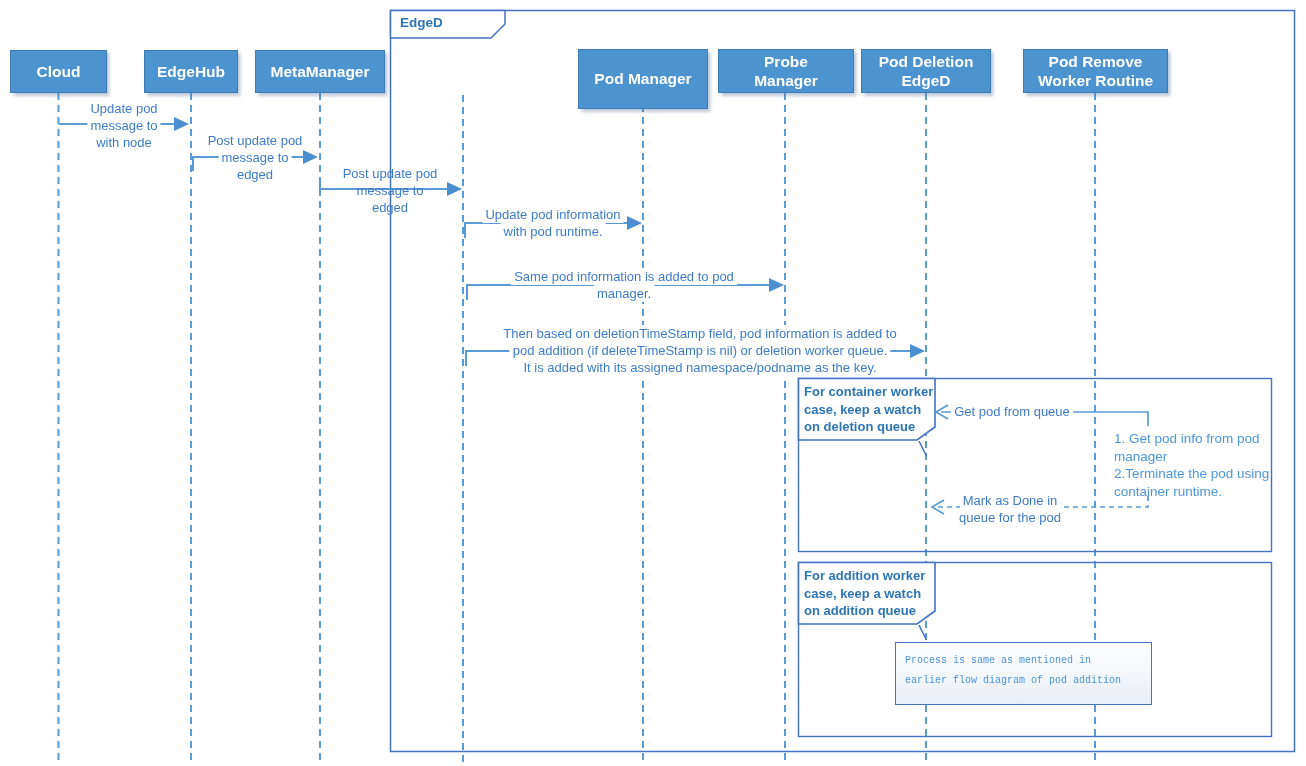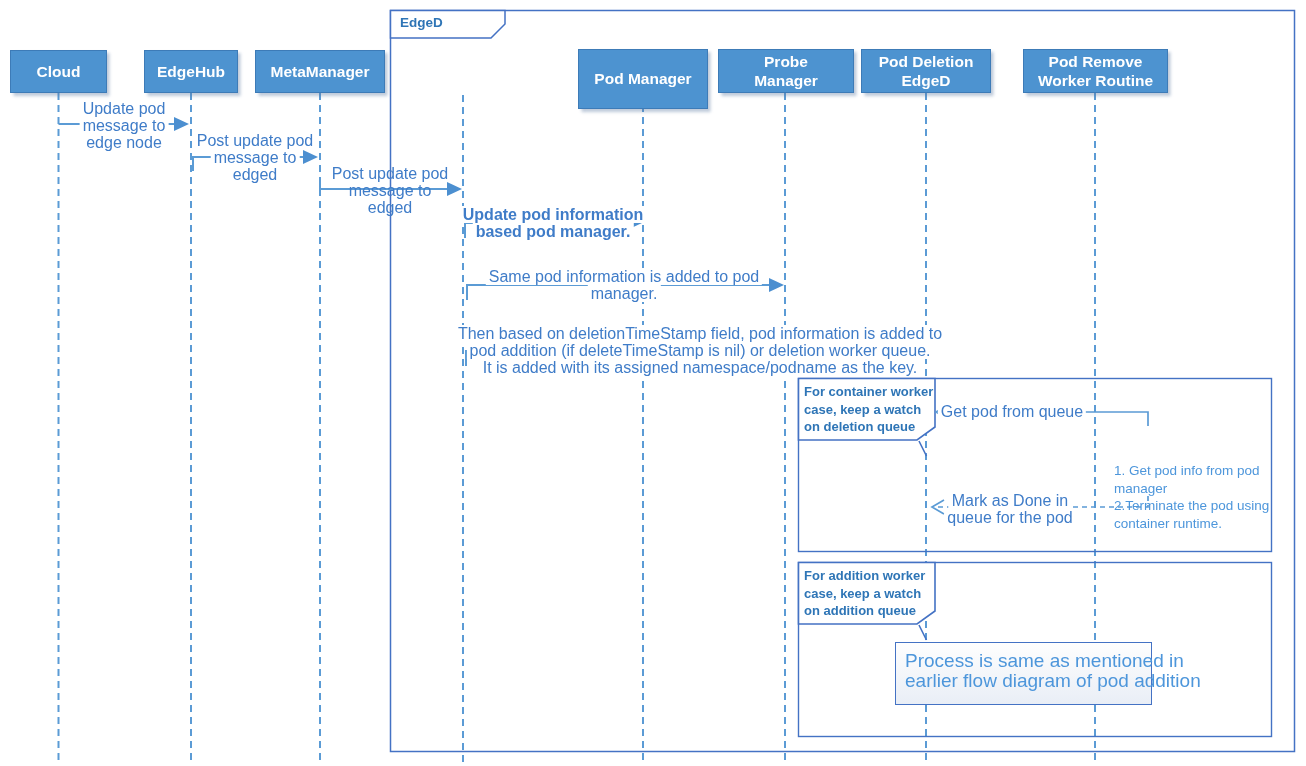--- a/index.html
+++ b/index.html
@@ -9,34 +9,34 @@
   }
   .canvas svg{position:absolute;left:0;top:0;}
   .actor{
     position:absolute;display:flex;align-items:center;justify-content:center;
     background:#4D93D0;border:1px solid #3D7BB7;
     box-shadow:2.5px 3px 3px rgba(90,120,160,.40);
     color:#fff;font-weight:bold;font-size:15.5px;line-height:1.25;text-align:center;
     box-sizing:border-box;
   }
   .msg{position:absolute;transform:translateX(-50%);width:max-content;
-       font-size:16px;line-height:17px;color:#3F7CC8;text-align:left;}
+       font-size:13px;line-height:17px;color:#3F7CC8;text-align:left;}
   .msg div{background:#fff;display:table;margin:0 auto;padding:0 3px;white-space:nowrap;}
   .msg.nobg div{background:transparent;}
   .callout-text{position:absolute;font-size:13px;line-height:17.5px;font-weight:bold;
        color:#2E75B6;text-align:left;}
   .callout-text div{white-space:nowrap;}
   .note-text{position:absolute;font-size:13.5px;line-height:17.5px;color:#4D96DB;text-align:left;}
   .note-text div{white-space:nowrap;}
   .frame-label{position:absolute;font-size:13.5px;font-weight:bold;color:#2E75B6;}
   .note-box{
     position:absolute;left:895px;top:642px;width:257px;height:63px;box-sizing:border-box;
     border:1.5px solid #4472C4;background:linear-gradient(#fefefe,#e9eef6);
   }
-  .note-box .inner{padding:8px 0 0 9px;font-size:19px;line-height:20px;color:#4D96DB;}
+  .note-box .inner{padding:8px 0 0 9px;font-size:10px;line-height:20px;color:#4D96DB;font-family:Liberation Mono, monospace;}
   .note-box .inner div{white-space:nowrap;}
 </style>
 </head>
 <body>
 
 <div class="canvas">
 
   <svg width="1306" height="766" viewBox="0 0 1306 766">
 
     <g stroke="#5B9BD5" stroke-width="2" stroke-dasharray="7 5" fill="none">
@@ -104,35 +104,35 @@
     </div>
   <div class="actor" style="left:1023px;top:49px;width:145px;height:44px;padding:0 8px;">
       <span>Pod Remove Worker Routine</span>
     </div>
 
   <div class="frame-label" style="left:400px;top:15px;">EdgeD</div>
 
   <div class="msg" style="left:124px;top:100px;">
     <div>Update pod</div>
     <div>message to</div>
-    <div>edge node</div>
+    <div>with node</div>
   </div>
   <div class="msg" style="left:255px;top:132px;">
     <div>Post update pod</div>
     <div>message to</div>
     <div>edged</div>
   </div>
   <div class="msg nobg" style="left:390px;top:165px;">
     <div>Post update pod</div>
     <div>message to</div>
     <div>edged</div>
   </div>
-  <div class="msg" style="left:553px;top:206px;font-weight:bold;">
+  <div class="msg" style="left:553px;top:206px;">
     <div>Update pod information</div>
-    <div>based pod manager.</div>
+    <div>with pod runtime.</div>
   </div>
   <div class="msg" style="left:700px;top:325px;">
     <div>Then based on deletionTimeStamp field, pod information is added to</div>
     <div>pod addition (if deleteTimeStamp is nil) or deletion worker queue.</div>
     <div>It is added with its assigned namespace/podname as the key.</div>
   </div>
   <div class="msg" style="left:624px;top:268px;">
     <div>Same pod information is added to pod</div>
     <div>manager.</div>
   </div>
@@ -148,21 +148,21 @@
     <div>For container worker</div>
     <div>case, keep a watch</div>
     <div>on deletion queue</div>
   </div>
   <div class="callout-text" style="left:804px;top:567px;">
     <div>For addition worker</div>
     <div>case, keep a watch</div>
     <div>on addition queue</div>
   </div>
 
-  <div class="note-text" style="left:1114px;top:430px;margin-top:32px;">
+  <div class="note-text" style="left:1114px;top:430px;">
     <div>1. Get pod info from pod</div>
     <div>manager</div>
     <div>2.Terminate the pod using</div>
     <div>container runtime.</div>
   </div>
 
   <div class="note-box">
     <div class="inner">
       <div>Process is same as mentioned in</div>
       <div>earlier flow diagram of pod addition</div>

